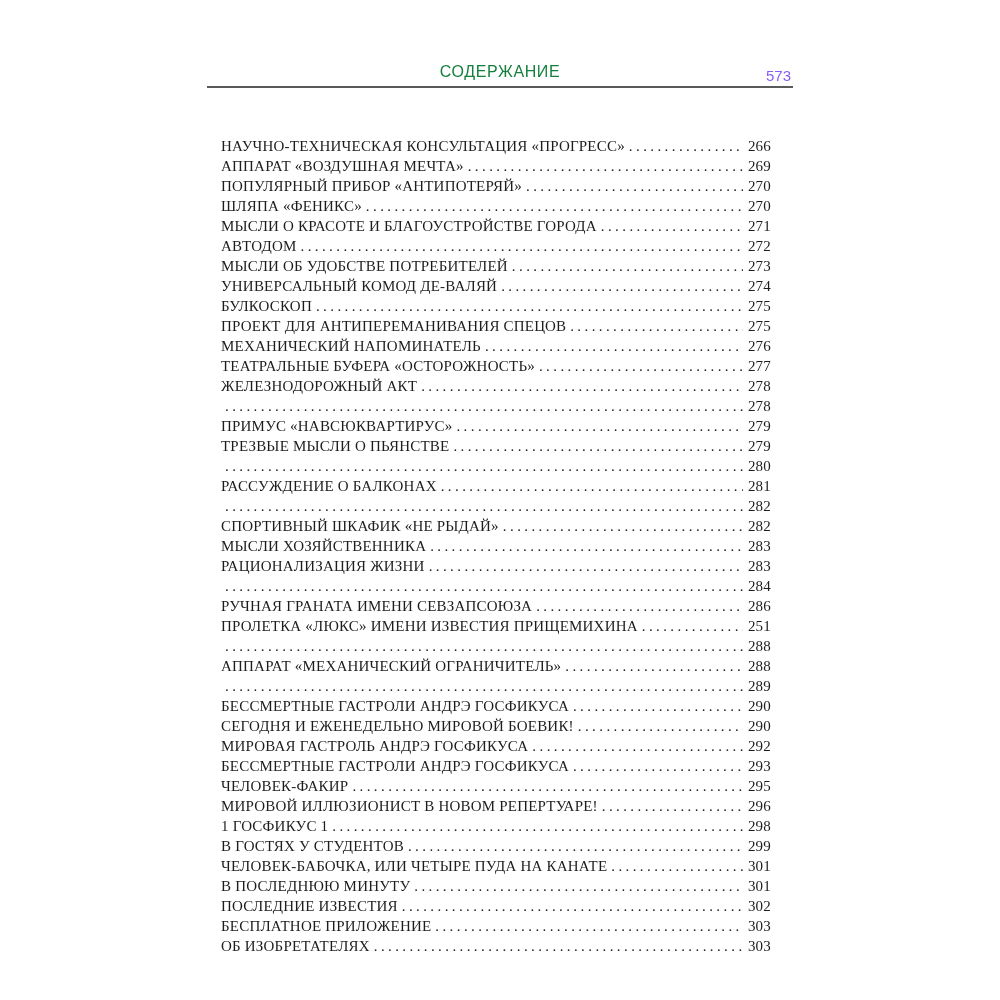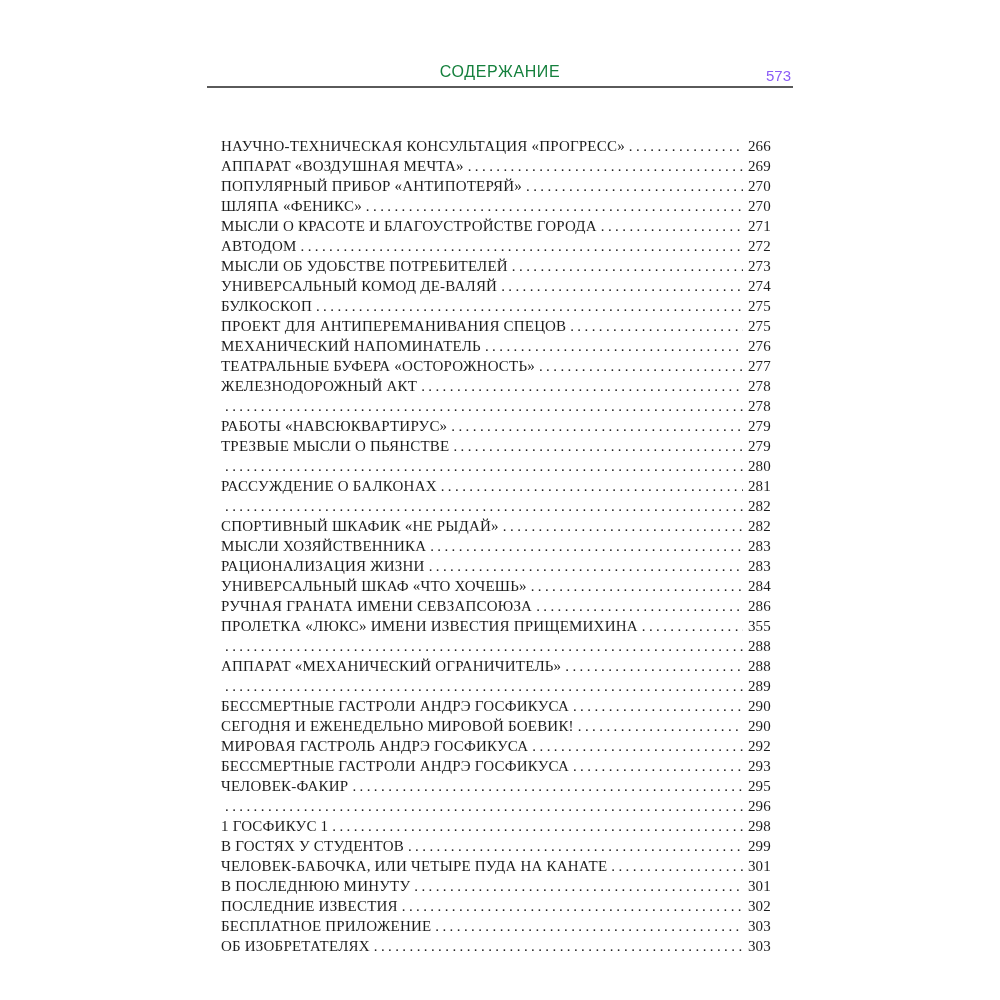--- a/index.html
+++ b/index.html
@@ -143,21 +143,21 @@
       <div class="toc-row">
         <span class="toc-title">ЖЕЛЕЗНОДОРОЖНЫЙ АКТ</span>
         <span class="toc-dots">........................................................................................................................</span>
         <span class="toc-page">278</span>
       </div>
       <div class="toc-row">
         <span class="toc-dots">........................................................................................................................</span>
         <span class="toc-page">278</span>
       </div>
       <div class="toc-row">
-        <span class="toc-title">РАБОТЫ «НАВСЮКВАРТИРУС»</span>
+        <span class="toc-title">ПРИМУС «НАВСЮКВАРТИРУС»</span>
         <span class="toc-dots">........................................................................................................................</span>
         <span class="toc-page">279</span>
       </div>
       <div class="toc-row">
         <span class="toc-title">ТРЕЗВЫЕ МЫСЛИ О ПЬЯНСТВЕ</span>
         <span class="toc-dots">........................................................................................................................</span>
         <span class="toc-page">279</span>
       </div>
       <div class="toc-row">
         <span class="toc-dots">........................................................................................................................</span>
@@ -181,33 +181,32 @@
         <span class="toc-title">МЫСЛИ ХОЗЯЙСТВЕННИКА</span>
         <span class="toc-dots">........................................................................................................................</span>
         <span class="toc-page">283</span>
       </div>
       <div class="toc-row">
         <span class="toc-title">РАЦИОНАЛИЗАЦИЯ ЖИЗНИ</span>
         <span class="toc-dots">........................................................................................................................</span>
         <span class="toc-page">283</span>
       </div>
       <div class="toc-row">
-        <span class="toc-title">УНИВЕРСАЛЬНЫЙ ШКАФ «ЧТО ХОЧЕШЬ»</span>
         <span class="toc-dots">........................................................................................................................</span>
         <span class="toc-page">284</span>
       </div>
       <div class="toc-row">
         <span class="toc-title">РУЧНАЯ ГРАНАТА ИМЕНИ СЕВЗАПСОЮЗА</span>
         <span class="toc-dots">........................................................................................................................</span>
         <span class="toc-page">286</span>
       </div>
       <div class="toc-row">
         <span class="toc-title">ПРОЛЕТКА «ЛЮКС» ИМЕНИ ИЗВЕСТИЯ ПРИЩЕМИХИНА</span>
         <span class="toc-dots">........................................................................................................................</span>
-        <span class="toc-page">355</span>
+        <span class="toc-page">251</span>
       </div>
       <div class="toc-row">
         <span class="toc-dots">........................................................................................................................</span>
         <span class="toc-page">288</span>
       </div>
       <div class="toc-row">
         <span class="toc-title">АППАРАТ «МЕХАНИЧЕСКИЙ ОГРАНИЧИТЕЛЬ»</span>
         <span class="toc-dots">........................................................................................................................</span>
         <span class="toc-page">288</span>
       </div>
@@ -234,20 +233,21 @@
         <span class="toc-title">БЕССМЕРТНЫЕ ГАСТРОЛИ АНДРЭ ГОСФИКУСА</span>
         <span class="toc-dots">........................................................................................................................</span>
         <span class="toc-page">293</span>
       </div>
       <div class="toc-row">
         <span class="toc-title">ЧЕЛОВЕК-ФАКИР</span>
         <span class="toc-dots">........................................................................................................................</span>
         <span class="toc-page">295</span>
       </div>
       <div class="toc-row">
+        <span class="toc-title">МИРОВОЙ ИЛЛЮЗИОНИСТ В НОВОМ РЕПЕРТУАРЕ!</span>
         <span class="toc-dots">........................................................................................................................</span>
         <span class="toc-page">296</span>
       </div>
       <div class="toc-row">
         <span class="toc-title">1 ГОСФИКУС 1</span>
         <span class="toc-dots">........................................................................................................................</span>
         <span class="toc-page">298</span>
       </div>
       <div class="toc-row">
         <span class="toc-title">В ГОСТЯХ У СТУДЕНТОВ</span>

